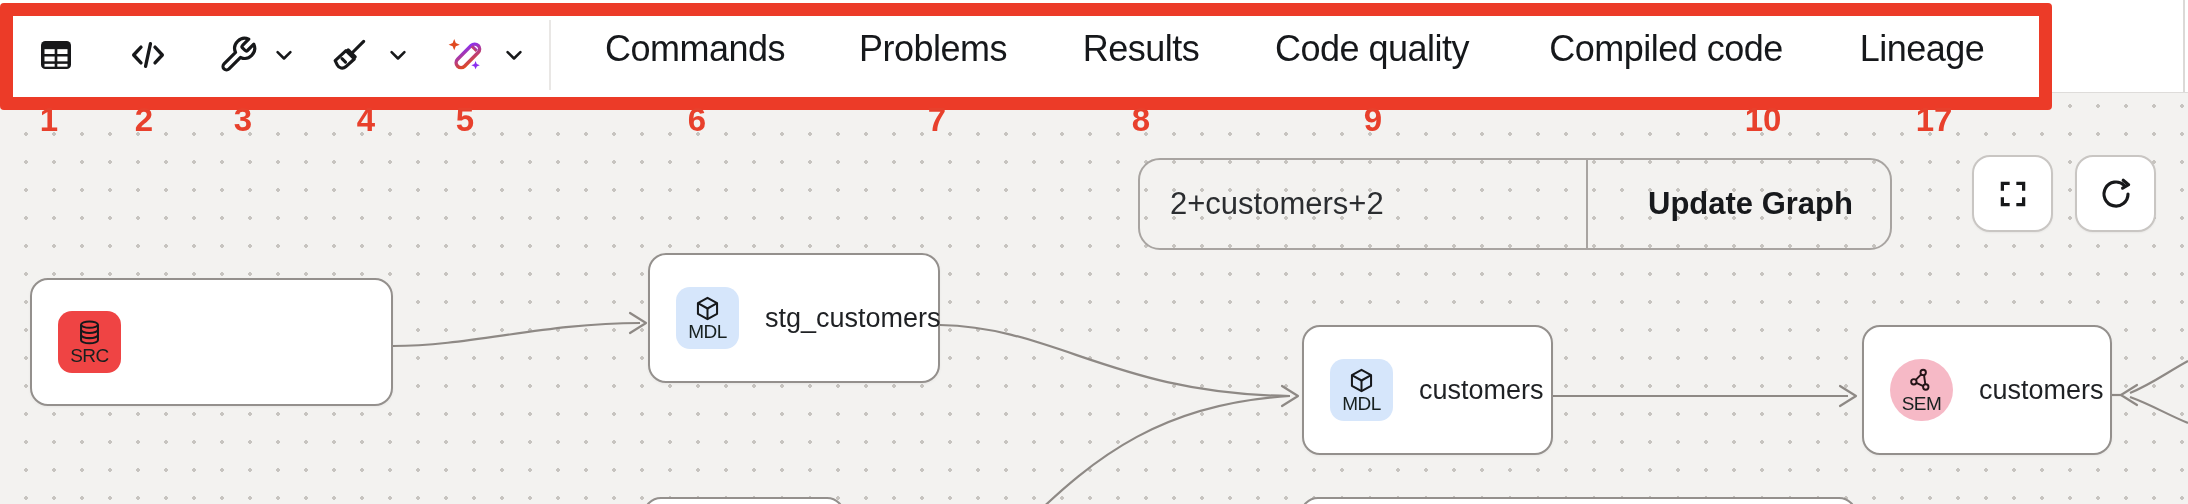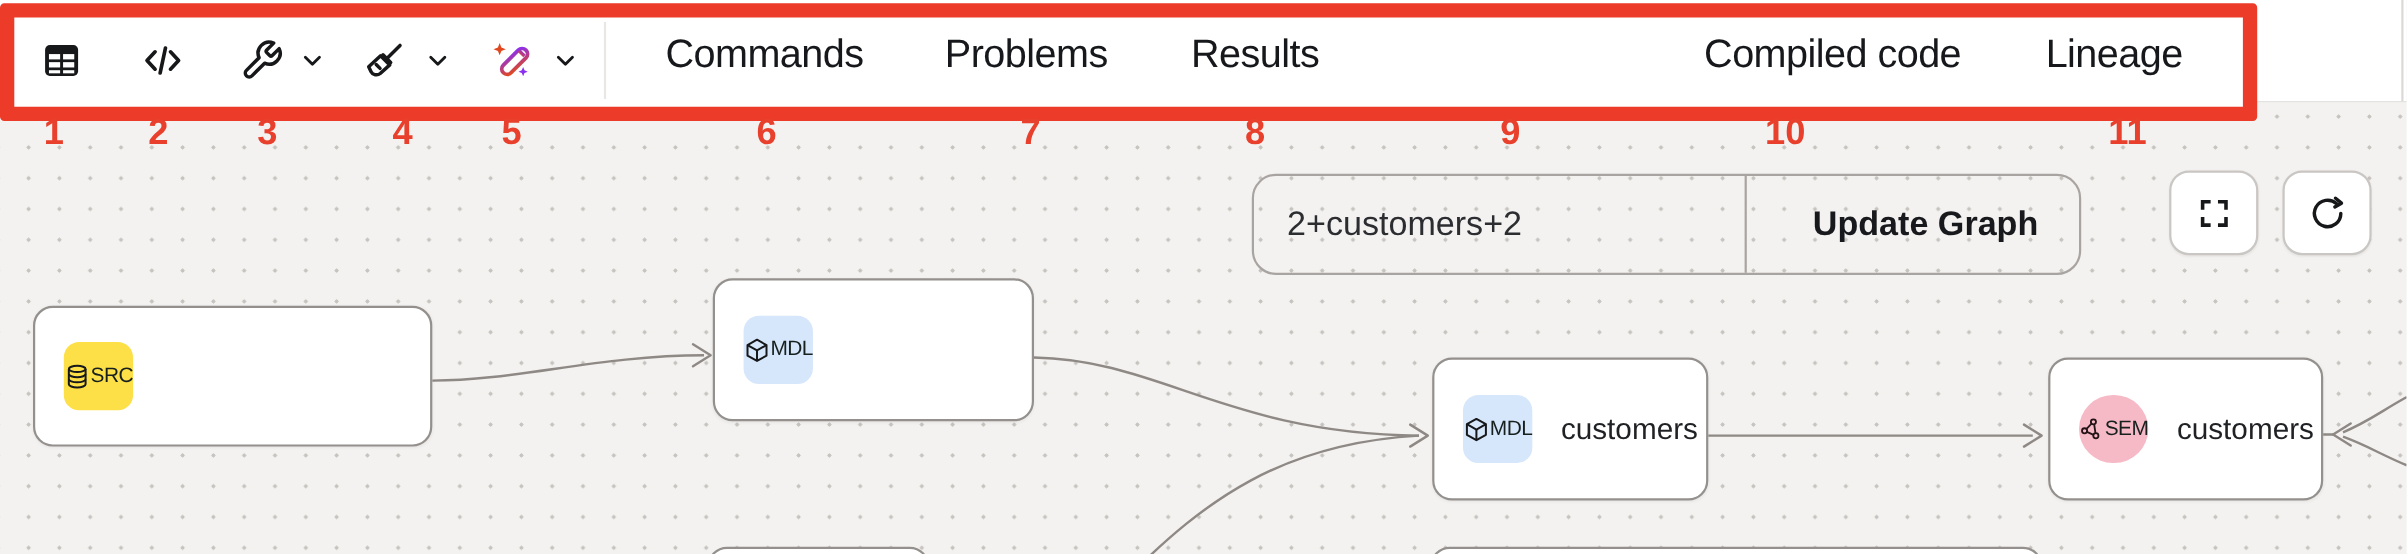--- a/index.html
+++ b/index.html
@@ -31,24 +31,24 @@
   
   .edges{position:absolute;left:0;top:0;z-index:1;}
   .edges path,.edges line{stroke:#8e8985;stroke-width:2.2;fill:none;}
   .edges .arrow{stroke-linejoin:round;stroke-linecap:round;}
 
   
   .node{position:absolute;background:#fff;border:2px solid #94908d;border-radius:18px;
     box-sizing:border-box;display:flex;align-items:center;z-index:2;
     box-shadow:0 1px 3px rgba(0,0,0,.05);cursor:pointer;}
   .badge{width:63px;height:62px;border-radius:14px;margin-left:26px;flex:none;
-    display:flex;flex-direction:row;align-items:center;justify-content:center;}
+    display:flex;flex-direction:column;align-items:center;justify-content:center;}
   .badge svg{width:27px;height:27px;display:block;}
   .badge-label{font-size:19px;font-weight:500;letter-spacing:-0.5px;color:#17201f;line-height:1.05;}
-  .badge-src{background:#fde047;}
+  .badge-src{background:#ef4444;}
   .badge-mdl{background:#d6e6fb;}
   .badge-sem{background:#f6b9c6;border-radius:31px;}
   .node-label{margin-left:26px;font-size:27px;color:#1f2124;white-space:nowrap;}
   .node-partial{position:absolute;background:#fff;border:2px solid #94908d;border-radius:18px;
     box-sizing:border-box;z-index:2;}
 
   
   .filter-box{position:absolute;left:1138px;top:158px;width:754px;height:92px;
     border:2px solid #a8a4a1;border-radius:22px;box-sizing:border-box;display:flex;z-index:2;}
   .filter-input{flex:1;display:flex;align-items:center;padding-left:30px;
@@ -127,34 +127,35 @@
       <path d="M16.9 15.4 L17.6 17.1 L19.3 17.8 L17.6 18.5 L16.9 20.2 L16.2 18.5 L14.5 17.8 L16.2 17.1 Z" fill="#8b2ff0"></path>
     </svg>
     <svg width="28" height="28" viewBox="0 0 24 24" fill="none" stroke="#17181a" stroke-width="2.2" stroke-linecap="round" stroke-linejoin="round" style="margin-left:12px">
       <polyline points="6.5 9.5 12 15 17.5 9.5"></polyline>
     </svg>
   </div>
 
   <div class="tab" style="left:695px">Commands</div>
   <div class="tab" style="left:1141px">Results</div>
   <div class="tab" style="left:933px">Problems</div>
+  <div class="tab" style="left:1372px">Code quality</div>
   <div class="tab" style="left:1922px">Lineage</div>
   <div class="tab" style="left:1666px">Compiled code</div>
 
   <div class="num" style="left:49px">1</div>
   <div class="num" style="left:144px">2</div>
   <div class="num" style="left:243px">3</div>
   <div class="num" style="left:366px">4</div>
   <div class="num" style="left:465px">5</div>
   <div class="num" style="left:697px">6</div>
   <div class="num" style="left:937px">7</div>
   <div class="num" style="left:1141px">8</div>
   <div class="num" style="left:1373px">9</div>
-  <div class="num" style="left:1623px">10</div>
-  <div class="num" style="left:1934px">11</div>
+  <div class="num" style="left:1763px">10</div>
+  <div class="num" style="left:1934px">17</div>
 
   <svg class="edges" width="2188" height="504">
     <path d="M 393 346 C 470 346 545 323 640 323"></path>
     <path class="arrow" d="M 630 313 L 646 323 L 630 333"></path>
     <path d="M 940 325 C 1055 327 1115 394 1290 396"></path>
     <path d="M 1025 525 C 1095 455 1165 403 1290 396"></path>
     <path class="arrow" d="M 1282 386 L 1298 396 L 1282 406"></path>
     <path d="M 1553 396 L 1848 396"></path>
     <path class="arrow" d="M 1840 386 L 1856 396 L 1840 406"></path>
     <path d="M 2112 395 L 2122 395"></path>
@@ -177,20 +178,21 @@
 
   <div class="node" style="left:648px;top:253px;width:292px;height:130px">
     <div class="badge badge-mdl">
       <svg viewBox="0 0 24 24" fill="none" stroke="#16181b" stroke-width="1.8" stroke-linejoin="round">
         <path d="M12 2.5 L20.5 7.25 V16.75 L12 21.5 L3.5 16.75 V7.25 Z"></path>
         <path d="M3.5 7.25 L12 12 L20.5 7.25"></path>
         <line x1="12" y1="12" x2="12" y2="21.5"></line>
       </svg>
       <span class="badge-label">MDL</span>
     </div>
+    <span class="node-label">stg_customers</span>
   </div>
 
   <div class="node" style="left:1302px;top:325px;width:251px;height:130px">
     <div class="badge badge-mdl">
       <svg viewBox="0 0 24 24" fill="none" stroke="#16181b" stroke-width="1.8" stroke-linejoin="round">
         <path d="M12 2.5 L20.5 7.25 V16.75 L12 21.5 L3.5 16.75 V7.25 Z"></path>
         <path d="M3.5 7.25 L12 12 L20.5 7.25"></path>
         <line x1="12" y1="12" x2="12" y2="21.5"></line>
       </svg>
       <span class="badge-label">MDL</span>

